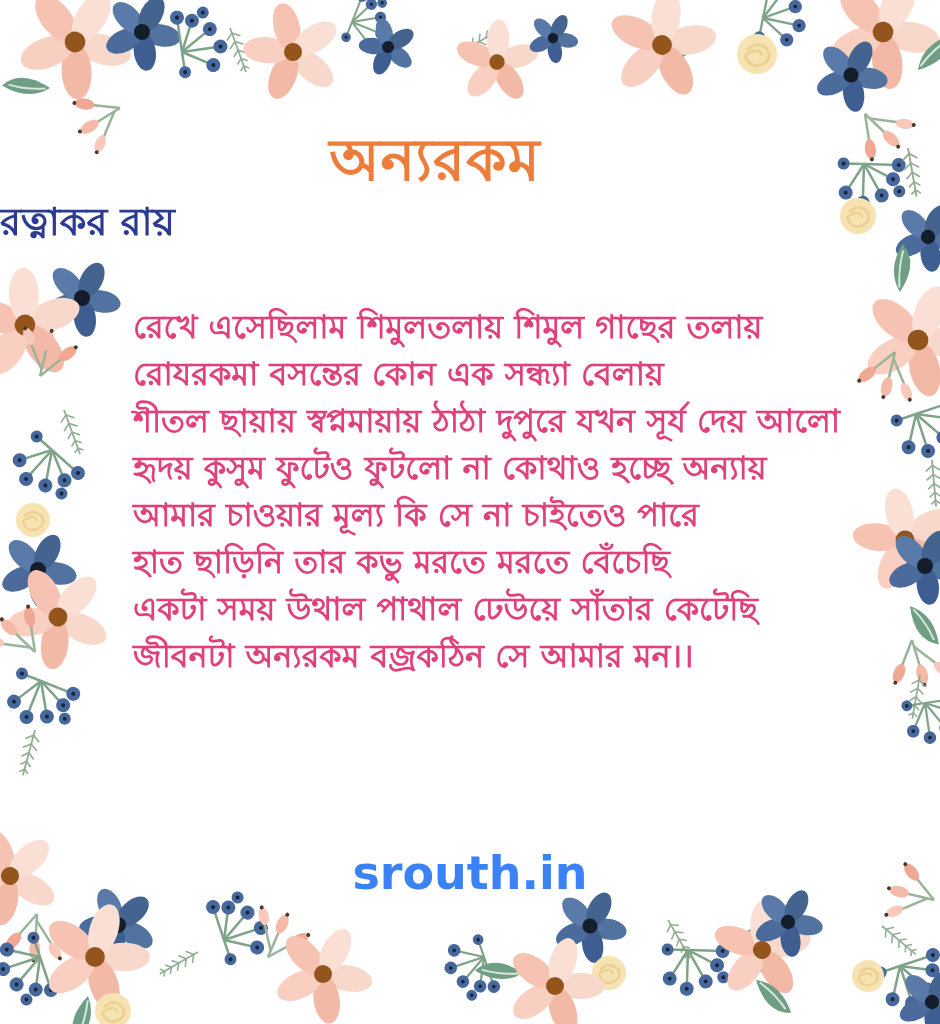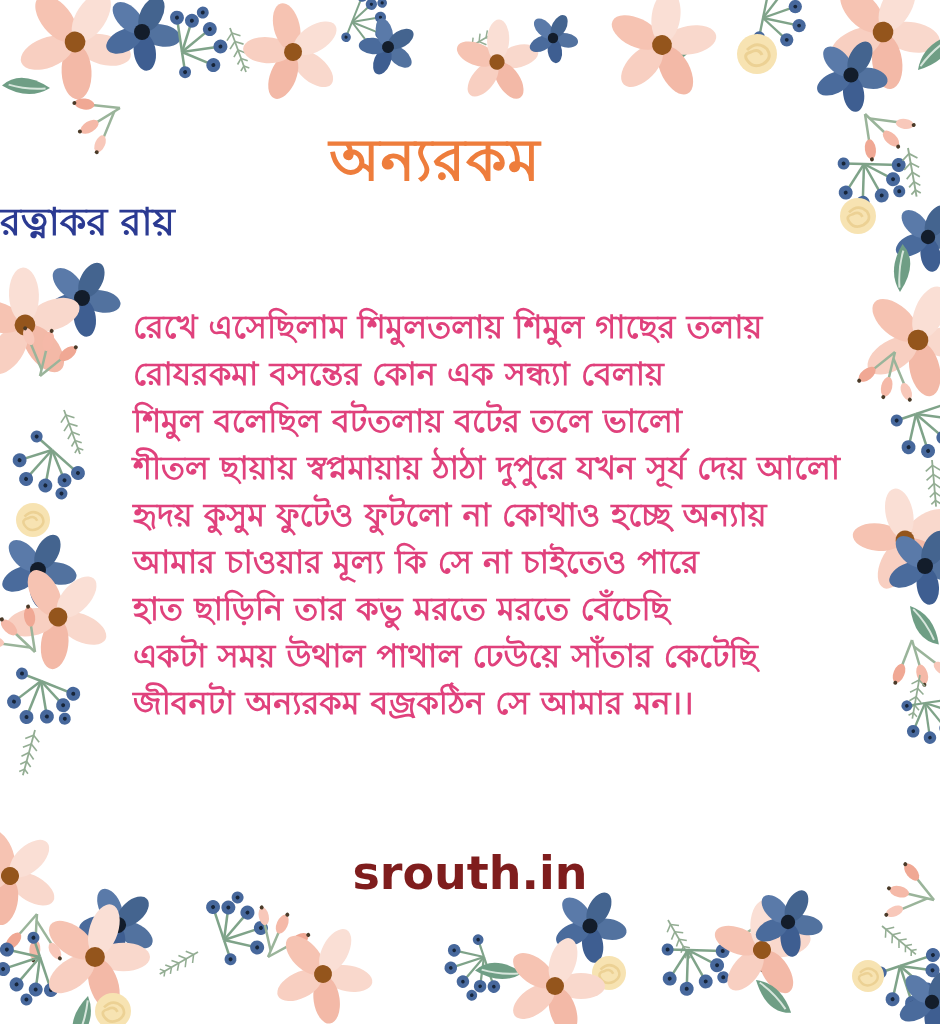--- a/index.html
+++ b/index.html
@@ -34,21 +34,21 @@
   .poem .line{
     height:47px;line-height:47px;
     font-size:32px;font-weight:600;
     color:#e0417c;
     white-space:nowrap;
   }
   .watermark{
     position:absolute;top:846px;left:0;width:940px;
     text-align:center;
     font-size:46px;font-weight:bold;
-    color:#7f1d1d;
+    color:#3b82f6;
   }
 </style>
 </head>
 <body>
 
 <div class="page">
 
   <svg class="florals" viewBox="0 0 940 1024">
     <defs>
       <g id="pf">
@@ -212,21 +212,20 @@
     <use href="#bf" transform="translate(932,1002) scale(0.9)"></use>
   </svg>
 
   <div class="content">
     <div class="title">অন্যরকম</div>
     <div class="author">রত্নাকর রায়</div>
 
     <div class="poem">
       <div class="line">রেখে এসেছিলাম শিমুলতলায় শিমুল গাছের তলায়</div>
       <div class="line">রোযরকমা বসন্তের কোন এক সন্ধ্যা বেলায়</div>
-      <div class="line">শিমুল বলেছিল বটতলায় বটের তলে ভালো</div>
       <div class="line">শীতল ছায়ায় স্বপ্নমায়ায় ঠাঠা দুপুরে যখন সূর্য দেয় আলো</div>
       <div class="line">হৃদয় কুসুম ফুটেও ফুটলো না কোথাও হচ্ছে অন্যায়</div>
       <div class="line">আমার চাওয়ার মূল্য কি সে না চাইতেও পারে</div>
       <div class="line">হাত ছাড়িনি তার কভু মরতে মরতে বেঁচেছি</div>
       <div class="line">একটা সময় উথাল পাথাল ঢেউয়ে সাঁতার কেটেছি</div>
       <div class="line">জীবনটা অন্যরকম বজ্রকঠিন সে আমার মন।।</div>
     </div>
 
     <div class="watermark">srouth.in</div>
   </div>

